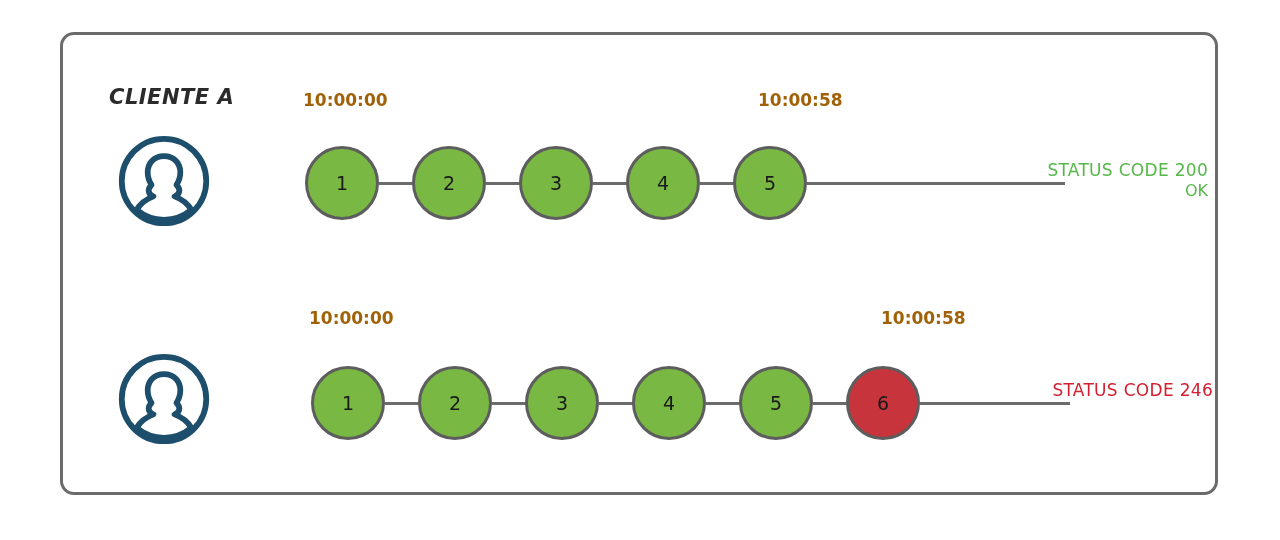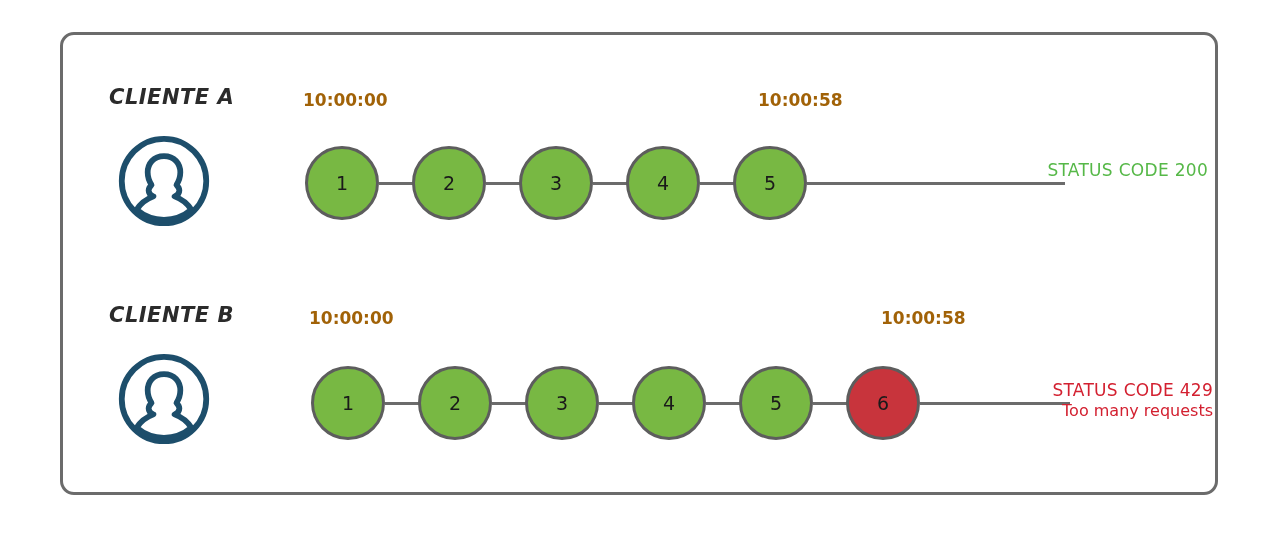--- a/index.html
+++ b/index.html
@@ -159,26 +159,26 @@
 
       <div class="node ok" style="left:0px;">1</div>
       <div class="node ok" style="left:107px;">2</div>
       <div class="node ok" style="left:214px;">3</div>
       <div class="node ok" style="left:321px;">4</div>
       <div class="node ok" style="left:428px;">5</div>
     </div>
 
     <div class="status green" style="left:945px; top:125px; width:200px;">
       <span class="l1">STATUS CODE 200</span>
+      <span class="l2">OK</span>
     </div>
   </div>
 
   <div class="row">
 
-    <div class="client-label" style="left:46px; top:268px;">CLIENTE B</div>
 
     <div class="avatar" style="left:53px; top:316px;">
       <svg viewBox="0 0 100 100" width="96" height="96">
         <circle cx="50" cy="50" r="44" fill="none" stroke="#1d4e6b" stroke-width="6"></circle>
         <path d="M50 24 C39 24 33 32 33 41 C33 47 35 51 37 54
                  C35 56 34 58 34 60 C34 63 36 65 39 66
                  C31 69 25 74 21.5 80
                  A44 44 0 0 0 78.5 80
                  C75 74 69 69 61 66
                  C64 65 66 63 66 60 C66 58 65 56 63 54
@@ -201,18 +201,17 @@
 
       <div class="node ok" style="left:0px;">1</div>
       <div class="node ok" style="left:107px;">2</div>
       <div class="node ok" style="left:214px;">3</div>
       <div class="node ok" style="left:321px;">4</div>
       <div class="node ok" style="left:428px;">5</div>
       <div class="node err" style="left:535px;">6</div>
     </div>
 
     <div class="status red" style="left:945px; top:345px; width:205px;">
-      <span class="l1">STATUS CODE 429</span>
-      <span class="l2">Too many requests</span>
+      <span class="l1">STATUS CODE 246</span>
     </div>
   </div>
 
 </div>
 
 </body></html>

